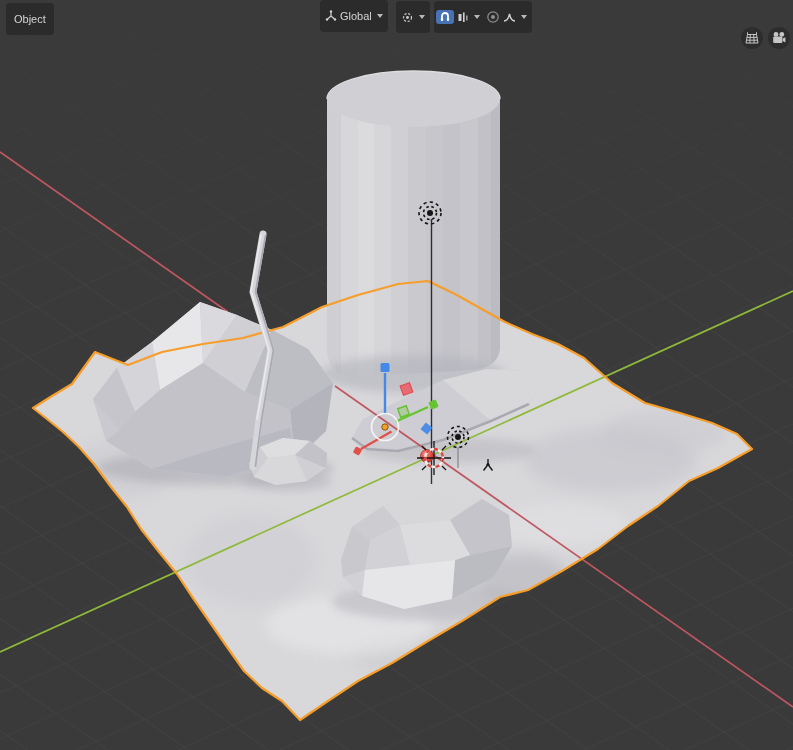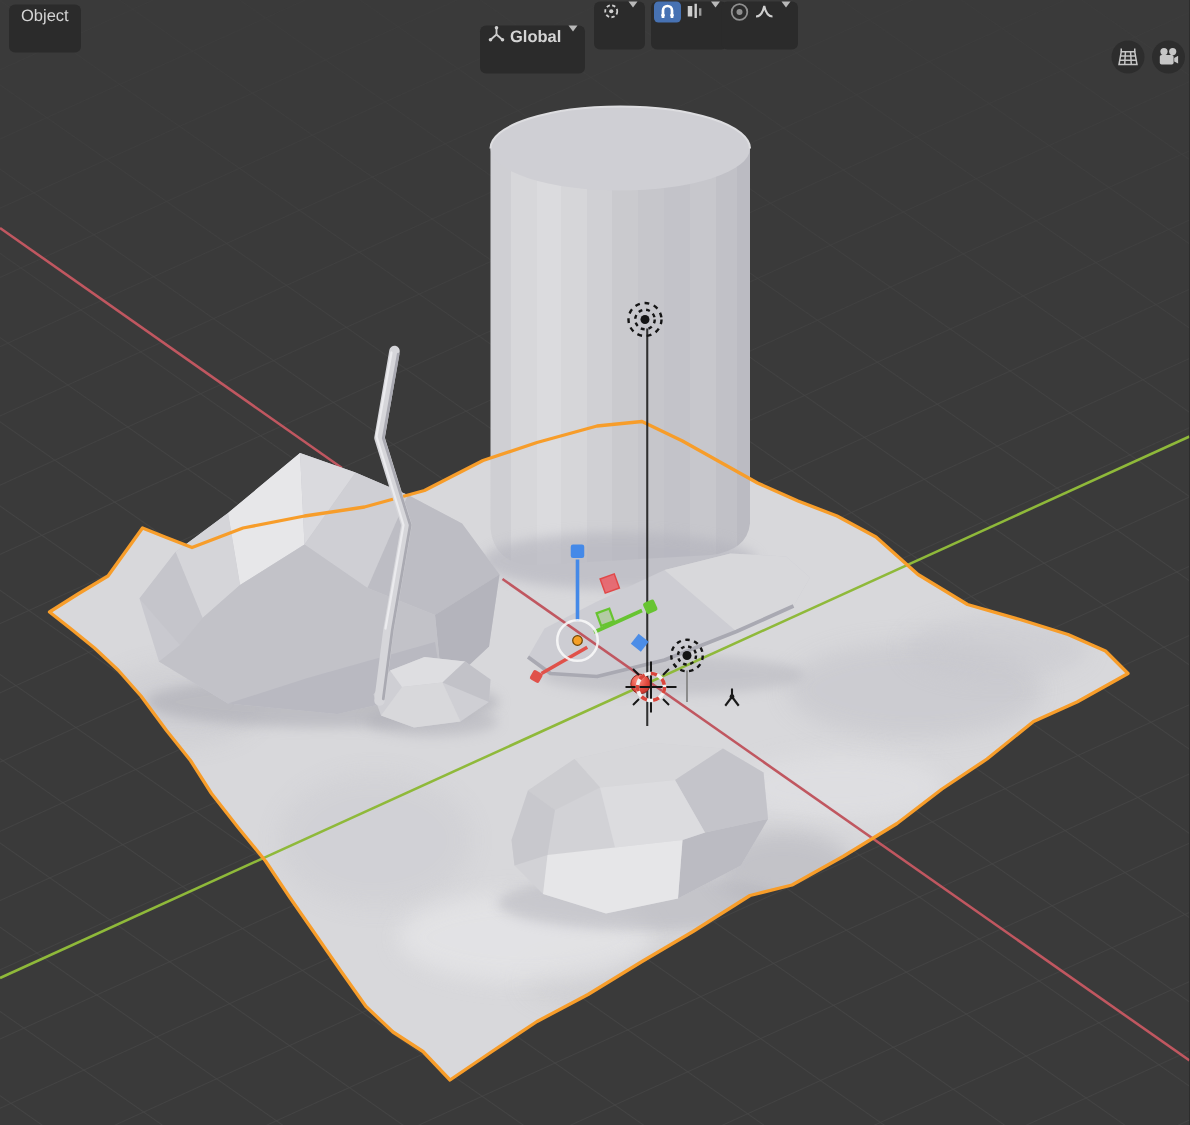--- a/index.html
+++ b/index.html
@@ -1,21 +1,21 @@
 <!DOCTYPE html>
 <html><head>
 <meta charset="utf-8">
 <style>
   html,body{margin:0;padding:0;background:#222;}
   .stage{position:relative;width:793px;height:750px;background:#3a3a3a;overflow:hidden;
          font-family:"Liberation Sans",sans-serif;}
   .stage svg.scene{position:absolute;left:0;top:0;}
   
   .pill{position:absolute;height:32px;background:#2b2b2b;border-radius:4px;
-        display:flex;align-items:flex-start;gap:3px;padding:0 5px;color:#d4d4d4;
+        display:flex;align-items:center;gap:3px;padding:0 5px;color:#d4d4d4;
         font-size:11px;line-height:16px;user-select:none;}
   .pill .chev{width:0;height:0;border-left:3.5px solid transparent;border-right:3.5px solid transparent;
         border-top:4px solid #b9b9b9;margin-left:2px;}
   .pill .seg-blue{display:flex;align-items:center;justify-content:center;background:#4772b3;
         border-radius:3px;width:18px;height:14px;margin-left:-3px;}
   .iconsvg{display:block;}
   .roundbtn{position:absolute;width:22px;height:22px;border-radius:50%;background:#2d2d2d;
         display:flex;align-items:center;justify-content:center;}
 </style>
 </head>
@@ -231,21 +231,21 @@
     <line x1="488" y1="464.5" x2="483.5" y2="470.5"></line>
     <line x1="488" y1="464.5" x2="492.5" y2="470.5"></line>
     <line x1="488" y1="464.5" x2="488" y2="459"></line>
   </g>
 </svg>
 
 <div class="pill" style="left:6px;top:3px;padding:0 8px;">
   <span>Object</span>
 </div>
 
-<div class="pill" style="left:320px;top:17px;font-weight:bold;">
+<div class="pill" style="left:320px;top:0;">
   <svg class="iconsvg" width="12" height="12" viewBox="0 0 12 12">
     <g stroke="#cfcfcf" stroke-width="1.2" fill="#cfcfcf">
       <line x1="6" y1="6" x2="6" y2="1.5"></line>
           <line x1="6" y1="6" x2="2" y2="9.5"></line>
           <line x1="6" y1="6" x2="10" y2="9.5"></line>
       <circle cx="6" cy="1.5" r="1.2" stroke="none"></circle>
           <circle cx="2" cy="9.5" r="1.2" stroke="none"></circle>
           <circle cx="10" cy="9.5" r="1.2" stroke="none"></circle>
     </g>
   </svg>

